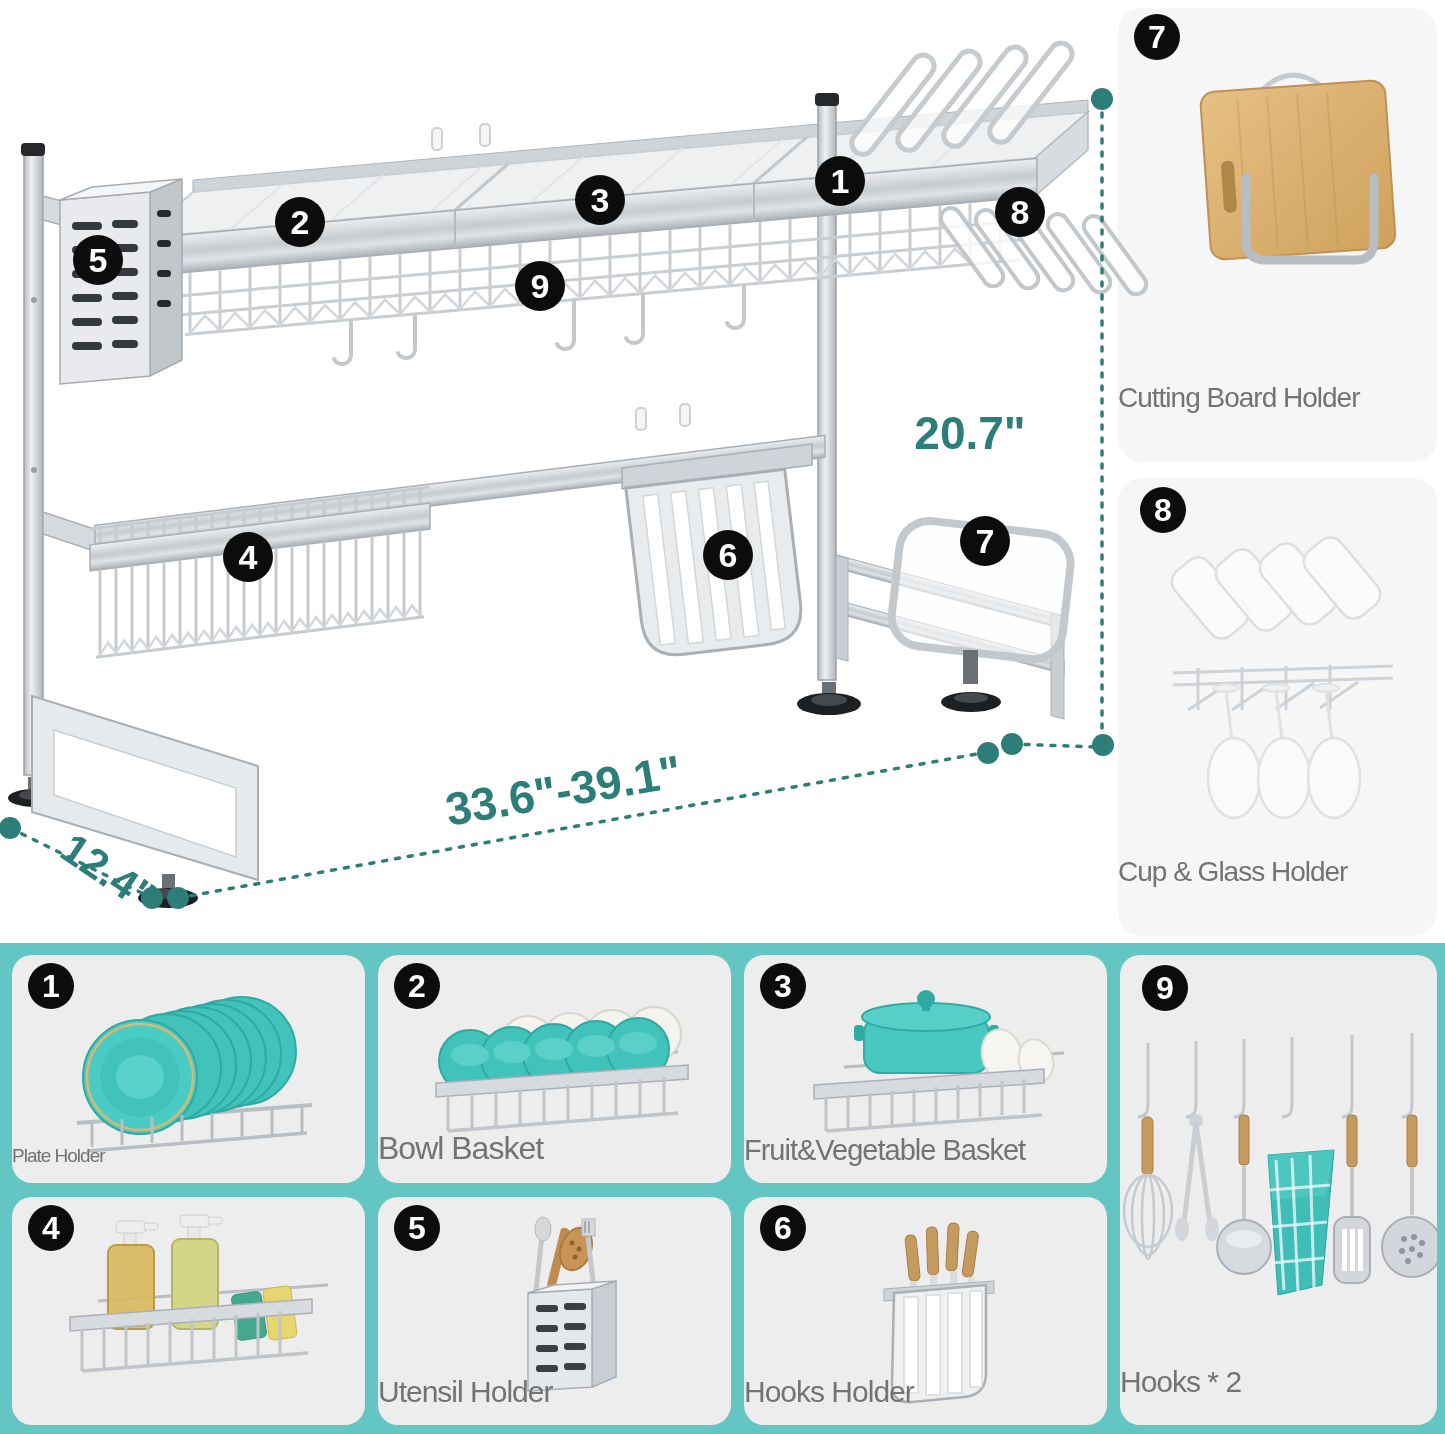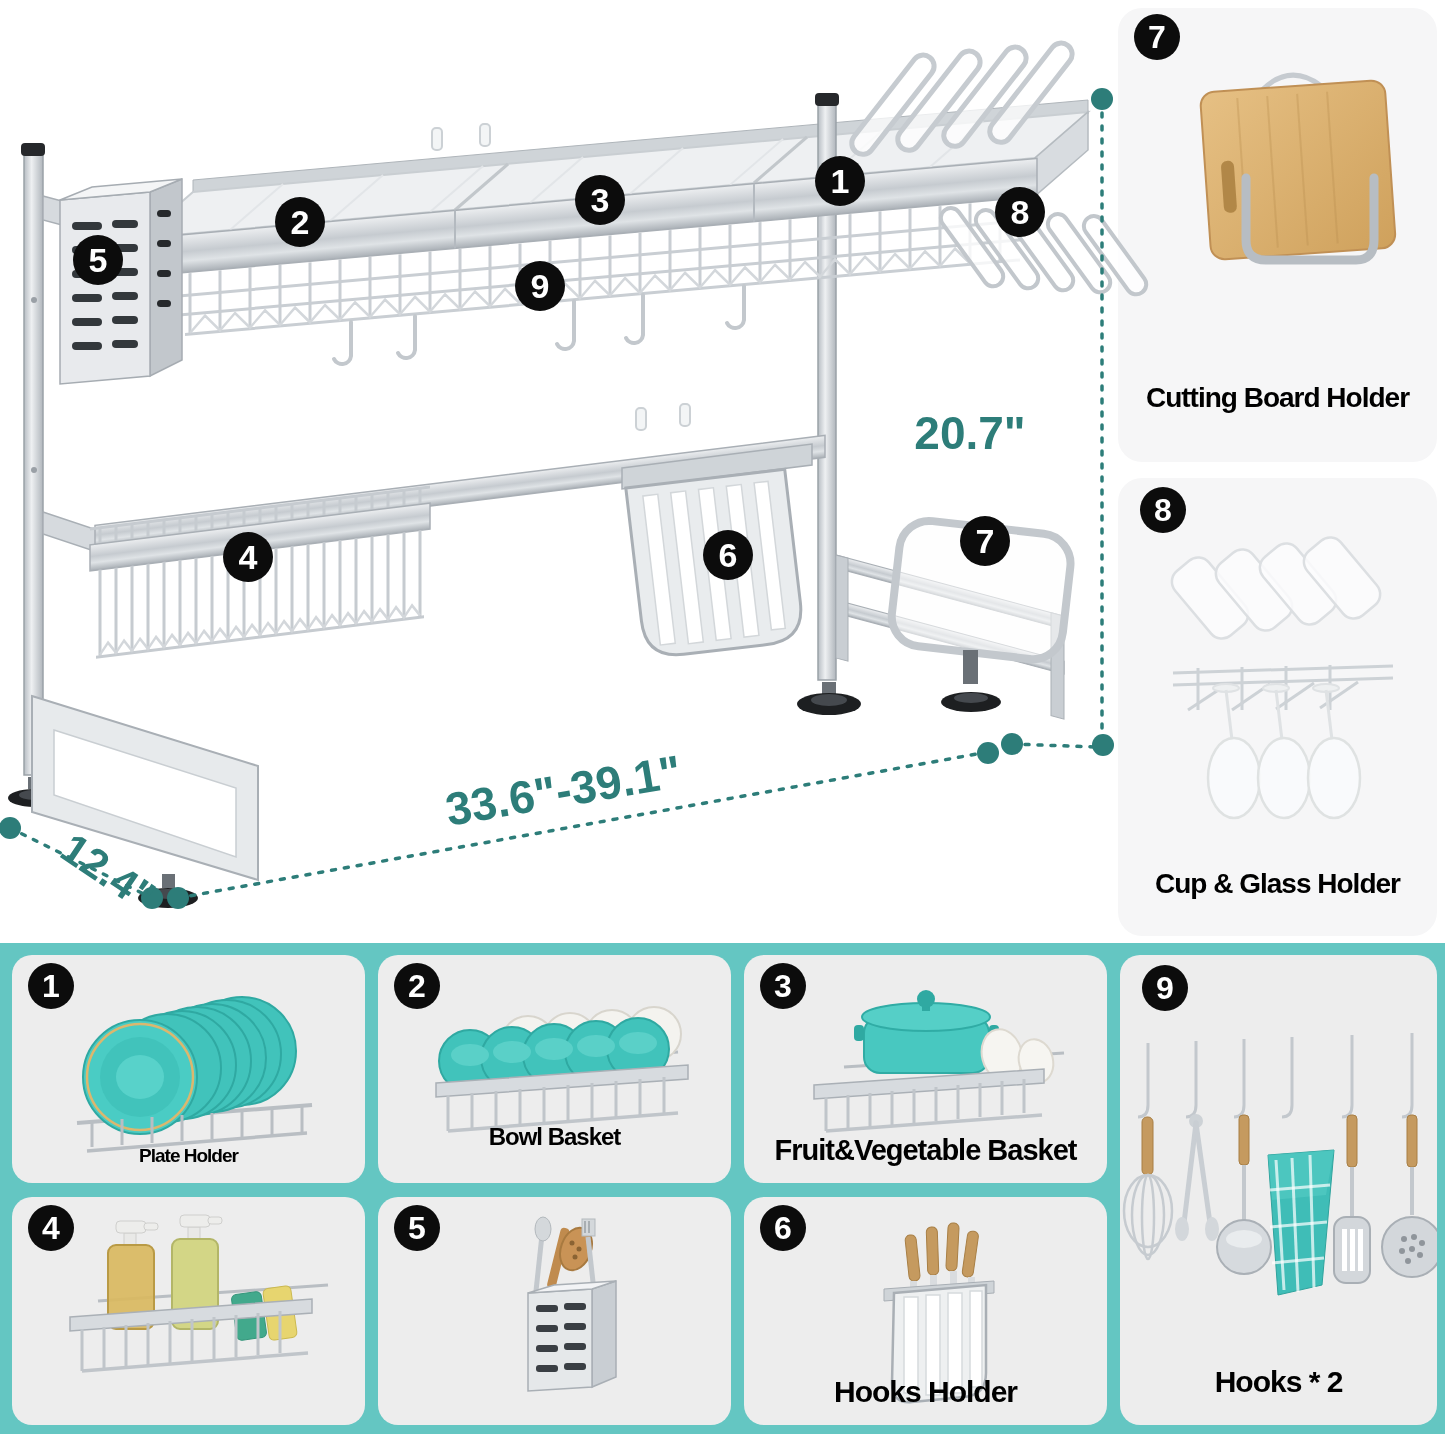--- a/index.html
+++ b/index.html
@@ -10,22 +10,22 @@
   .teal-band{position:absolute;left:0;top:943px;width:1445px;height:491px;background:#64c6c2;}
   .card{position:absolute;border-radius:20px;}
   .grid-card{background:#ededed;}
   .side-card{background:#f6f6f7;border-radius:24px;}
   
   .badge{position:absolute;background:#0c0c0c;color:#fff;border-radius:50%;
          display:flex;align-items:center;justify-content:center;font-weight:700;z-index:30;}
   .badge.b-main{width:50px;height:50px;font-size:34px;}
   .badge.b-card{width:46px;height:46px;font-size:32px;}
   
-  .card-label{position:absolute;left:0;right:0;text-align:center;font-weight:700;
-              color:#000000;font-size:28px;letter-spacing:-1px;z-index:20;}
+  .card-label{position:absolute;left:0;right:0;text-align:left;font-weight:400;
+              color:#737373;font-size:28px;letter-spacing:-1px;z-index:20;}
   .illus{position:absolute;inset:0;z-index:5;}
   .rack-svg{position:absolute;left:0;top:0;z-index:1;}
   .dim-text{font-weight:700;fill:#2d7d79;}
 </style>
 </head>
 <body>
 
 <div class="stage">
 
   <svg class="rack-svg" width="1445" height="943" viewBox="0 0 1445 943">
@@ -278,21 +278,21 @@
         <line x1="108" y1="212" x2="114" y2="262" stroke="#dfe2e4" stroke-width="3"></line>
         <ellipse cx="116" cy="300" rx="26" ry="40" fill="#fafbfc" fill-opacity="0.9" stroke="#dfe2e2" stroke-width="2.5"></ellipse>
         <ellipse cx="158" cy="210" rx="13" ry="4" fill="#eef0f1" stroke="#dfe2e4" stroke-width="2"></ellipse>
         <line x1="158" y1="212" x2="164" y2="262" stroke="#dfe2e4" stroke-width="3"></line>
         <ellipse cx="166" cy="300" rx="26" ry="40" fill="#fafbfc" fill-opacity="0.9" stroke="#dfe2e2" stroke-width="2.5"></ellipse>
         <ellipse cx="208" cy="210" rx="13" ry="4" fill="#eef0f1" stroke="#dfe2e4" stroke-width="2"></ellipse>
         <line x1="208" y1="212" x2="214" y2="262" stroke="#dfe2e4" stroke-width="3"></line>
         <ellipse cx="216" cy="300" rx="26" ry="40" fill="#fafbfc" fill-opacity="0.9" stroke="#dfe2e2" stroke-width="2.5"></ellipse>
       </g>
     </svg>
-    <div class="card-label" style="bottom:36px">Cup &amp; Glass Holder</div>
+    <div class="card-label" style="bottom:48px">Cup &amp; Glass Holder</div>
   </div>
 
   <div class="teal-band"></div>
 
   <div class="card grid-card" style="left:12px;top:955px;width:353px;height:228px">
     <div class="badge b-card" style="left:16px;top:8px">1</div>
     <svg class="illus" viewBox="0 0 353 228">
       <line x1="65" y1="168" x2="300" y2="150" stroke="#b9bec3" stroke-width="4"></line>
       <g fill="#41c3bb" stroke="#2fa9a2" stroke-width="2">
         <circle cx="230" cy="96" r="54"></circle>
@@ -333,21 +333,21 @@
         <ellipse cx="92" cy="100" rx="19" ry="11"></ellipse>
           <ellipse cx="134" cy="97" rx="19" ry="11"></ellipse>
         <ellipse cx="176" cy="94" rx="19" ry="11"></ellipse>
           <ellipse cx="218" cy="91" rx="19" ry="11"></ellipse>
         <ellipse cx="260" cy="88" rx="19" ry="11"></ellipse>
       </g>
       <polygon points="58,128 310,110 310,124 58,142" fill="#d7dbdf" stroke="#aab0b6" stroke-width="1.5"></polygon>
       <path d="M70,140v36m24,-38v36m24,-38v36m24,-38v36m24,-38v36m24,-38v36m24,-38v36m24,-38v36m24,-38v36m24,-38v36" stroke="#c0c5ca" stroke-width="3" fill="none"></path>
       <line x1="70" y1="176" x2="300" y2="158" stroke="#c0c5ca" stroke-width="3.5"></line>
     </svg>
-    <div class="card-label" style="bottom:32px;font-size:24px">Bowl Basket</div>
+    <div class="card-label" style="bottom:16px;font-size:32px">Bowl Basket</div>
   </div>
 
   <div class="card grid-card" style="left:744px;top:955px;width:363px;height:228px">
     <div class="badge b-card" style="left:16px;top:8px">3</div>
     <svg class="illus" viewBox="0 0 363 228">
       <line x1="100" y1="112" x2="320" y2="98" stroke="#b9bec3" stroke-width="3"></line>
       <rect x="120" y="62" width="125" height="56" rx="16" fill="#48c8c0" stroke="#30aca5" stroke-width="2"></rect>
       <ellipse cx="182" cy="62" rx="64" ry="14" fill="#55cfc7" stroke="#30aca5" stroke-width="2"></ellipse>
       <rect x="178" y="48" width="8" height="8" fill="#2fa9a2"></rect>
       <circle cx="182" cy="44" r="9" fill="#2fa9a2"></circle>
@@ -478,20 +478,21 @@
         <rect x="158" y="108" width="22" height="7" rx="3"></rect>
           <rect x="186" y="106" width="22" height="7" rx="3"></rect>
         <rect x="158" y="128" width="22" height="7" rx="3"></rect>
           <rect x="186" y="126" width="22" height="7" rx="3"></rect>
         <rect x="158" y="148" width="22" height="7" rx="3"></rect>
           <rect x="186" y="146" width="22" height="7" rx="3"></rect>
         <rect x="158" y="168" width="22" height="7" rx="3"></rect>
           <rect x="186" y="166" width="22" height="7" rx="3"></rect>
       </g>
     </svg>
+    <div class="card-label" style="bottom:16px;font-size:30px">Utensil Holder</div>
   </div>
 
   <div class="card grid-card" style="left:744px;top:1197px;width:363px;height:228px">
     <div class="badge b-card" style="left:16px;top:8px">6</div>
     <svg class="illus" viewBox="0 0 363 228">
 
       <g>
         <rect x="163" y="38" width="11" height="46" rx="5" fill="#c59a5f" stroke="#a87f45" transform="rotate(-6 168 60)"></rect>
         <rect x="183" y="30" width="11" height="48" rx="5" fill="#c59a5f" stroke="#a87f45" transform="rotate(-2 188 54)"></rect>
         <rect x="203" y="26" width="11" height="48" rx="5" fill="#c59a5f" stroke="#a87f45" transform="rotate(3 208 50)"></rect>

